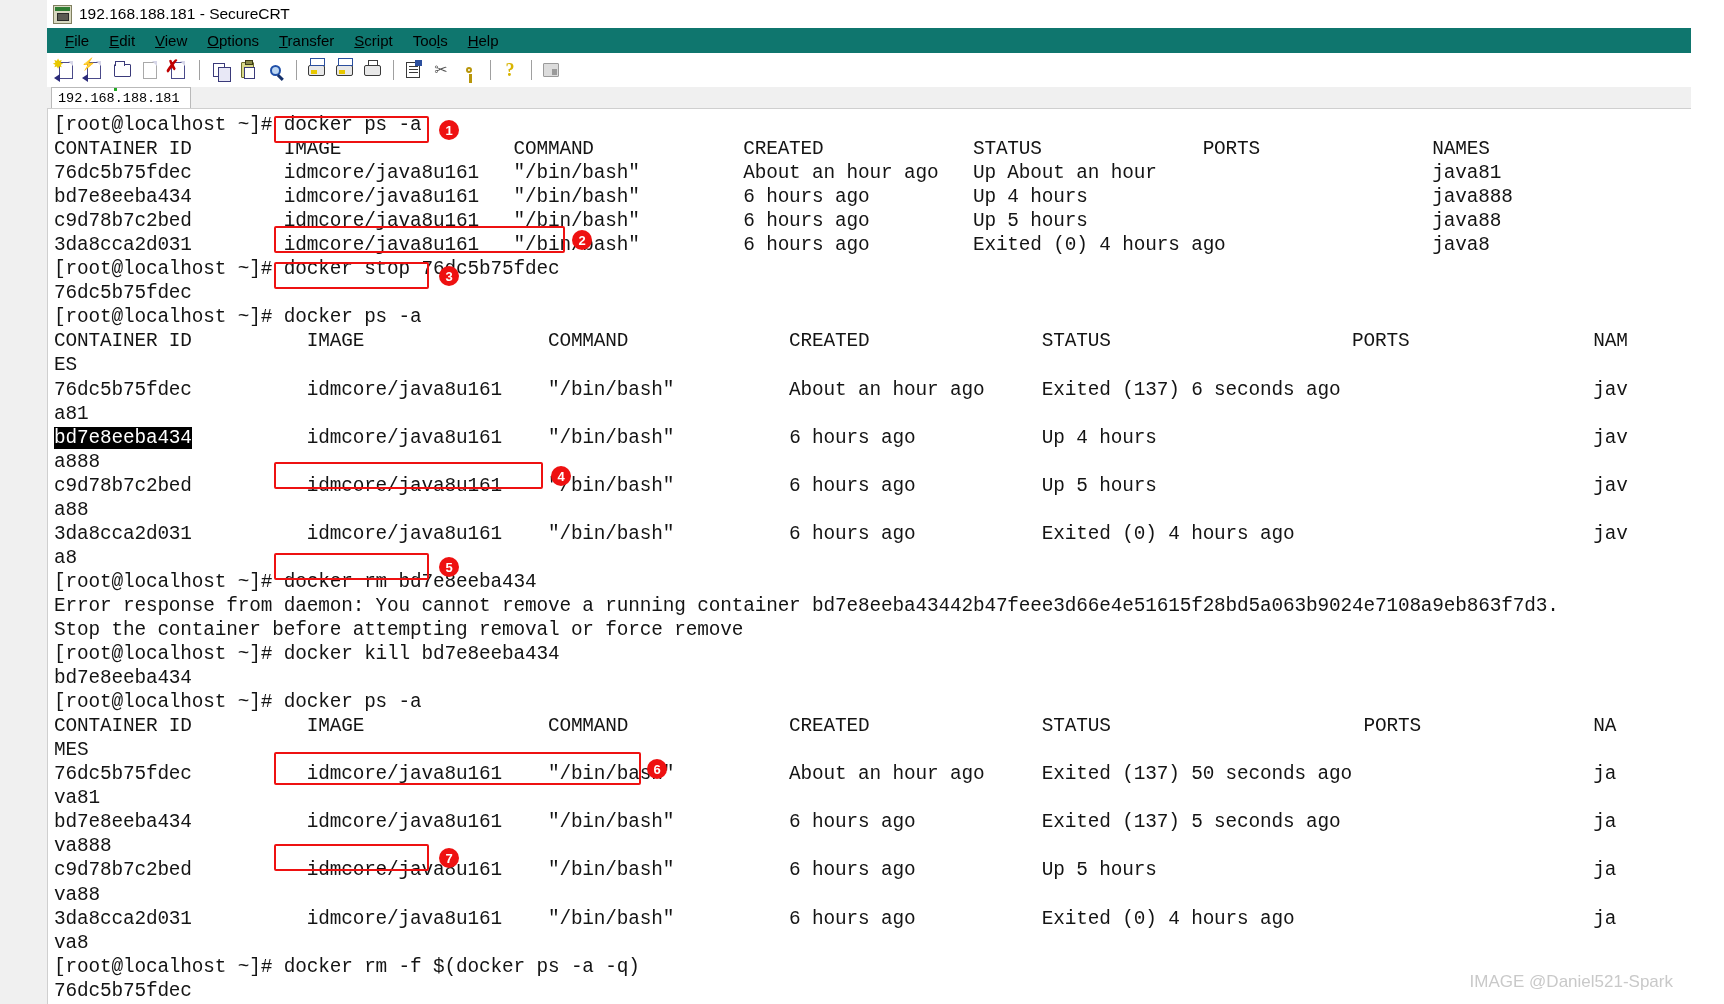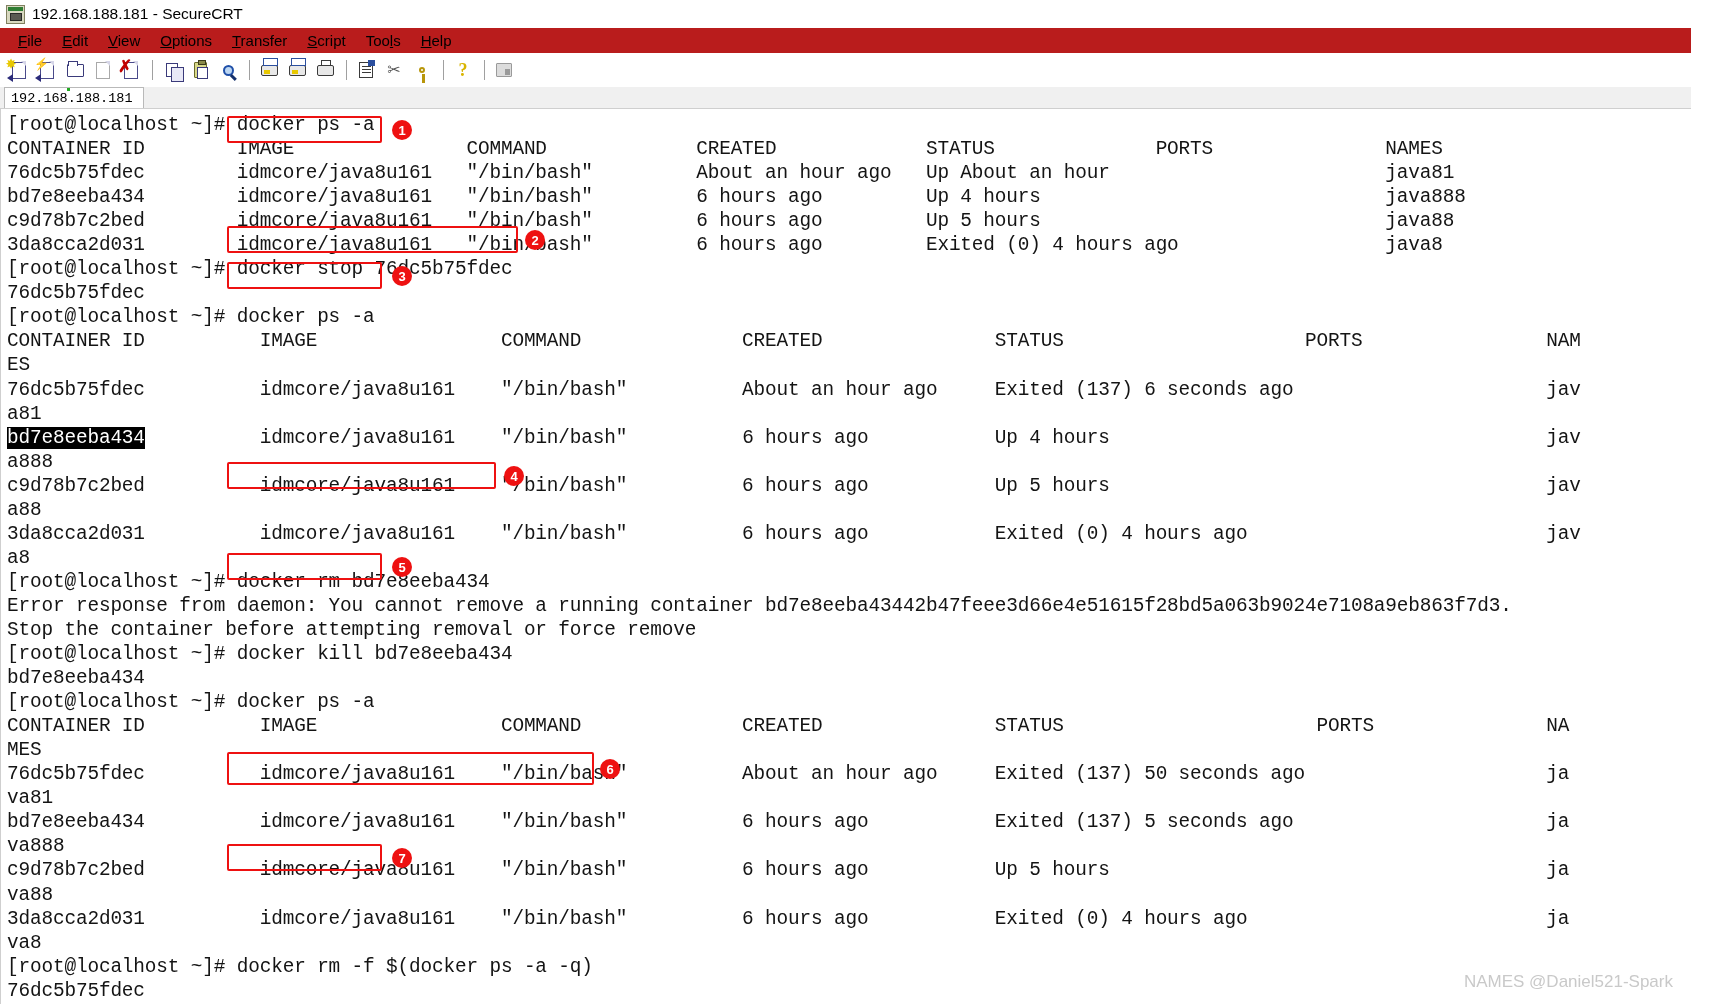--- a/index.html
+++ b/index.html
@@ -7,20 +7,21 @@
     margin: 0; padding: 0;
     width: 1724px; height: 1004px;
     background: #ffffff;
     font-family: "Liberation Sans", sans-serif;
     overflow: hidden;
   }
   #app {
     width: 1691px; height: 1004px;
     display: flex; flex-direction: column;
     background: #f0f0f0;
+    padding-left: 47px;
   }
 
   
   .titlebar {
     height: 28px;
     display: flex; align-items: center;
     padding-left: 6px;
     background: #ffffff;
     flex: 0 0 28px;
   }
@@ -42,21 +43,21 @@
   }
   .title-text {
     font-size: 15.5px; color: #000000; white-space: nowrap;
     font-family: "Liberation Sans", sans-serif;
   }
 
   
   .menubar {
     height: 25px;
     display: flex; align-items: center;
-    background: #b91c1c;
+    background: #0f766e;
     padding-left: 8px;
     flex: 0 0 25px;
   }
   .menu-item {
     font-size: 15px; color: #000000;
     padding: 1px 10px;
     white-space: nowrap;
     cursor: default;
   }
   .menu-item u { text-decoration: underline; }
@@ -387,16 +388,16 @@
         <div class="badge" style="left: 391px; top: 157px; background: rgb(238, 17, 17);">3</div>
         <div class="callout" style="left: 226px; top: 353px; width: 269px; height: 27px; border-color: rgb(238, 17, 17);"></div>
         <div class="badge" style="left: 503px; top: 357px; background: rgb(238, 17, 17);">4</div>
         <div class="callout" style="left: 226px; top: 444px; width: 155px; height: 27px; border-color: rgb(238, 17, 17);"></div>
         <div class="badge" style="left: 391px; top: 448px; background: rgb(238, 17, 17);">5</div>
         <div class="callout" style="left: 226px; top: 643px; width: 367px; height: 33px; border-color: rgb(238, 17, 17);"></div>
         <div class="badge" style="left: 599px; top: 650px; background: rgb(238, 17, 17);">6</div>
         <div class="callout" style="left: 226px; top: 735px; width: 155px; height: 27px; border-color: rgb(238, 17, 17);"></div>
         <div class="badge" style="left: 391px; top: 739px; background: rgb(238, 17, 17);">7</div>
       </div>
-    <div class="watermark">NAMES @Daniel521-Spark</div>
+    <div class="watermark">IMAGE @Daniel521-Spark</div>
   </div>
 
 </div>
 
 </body></html>

